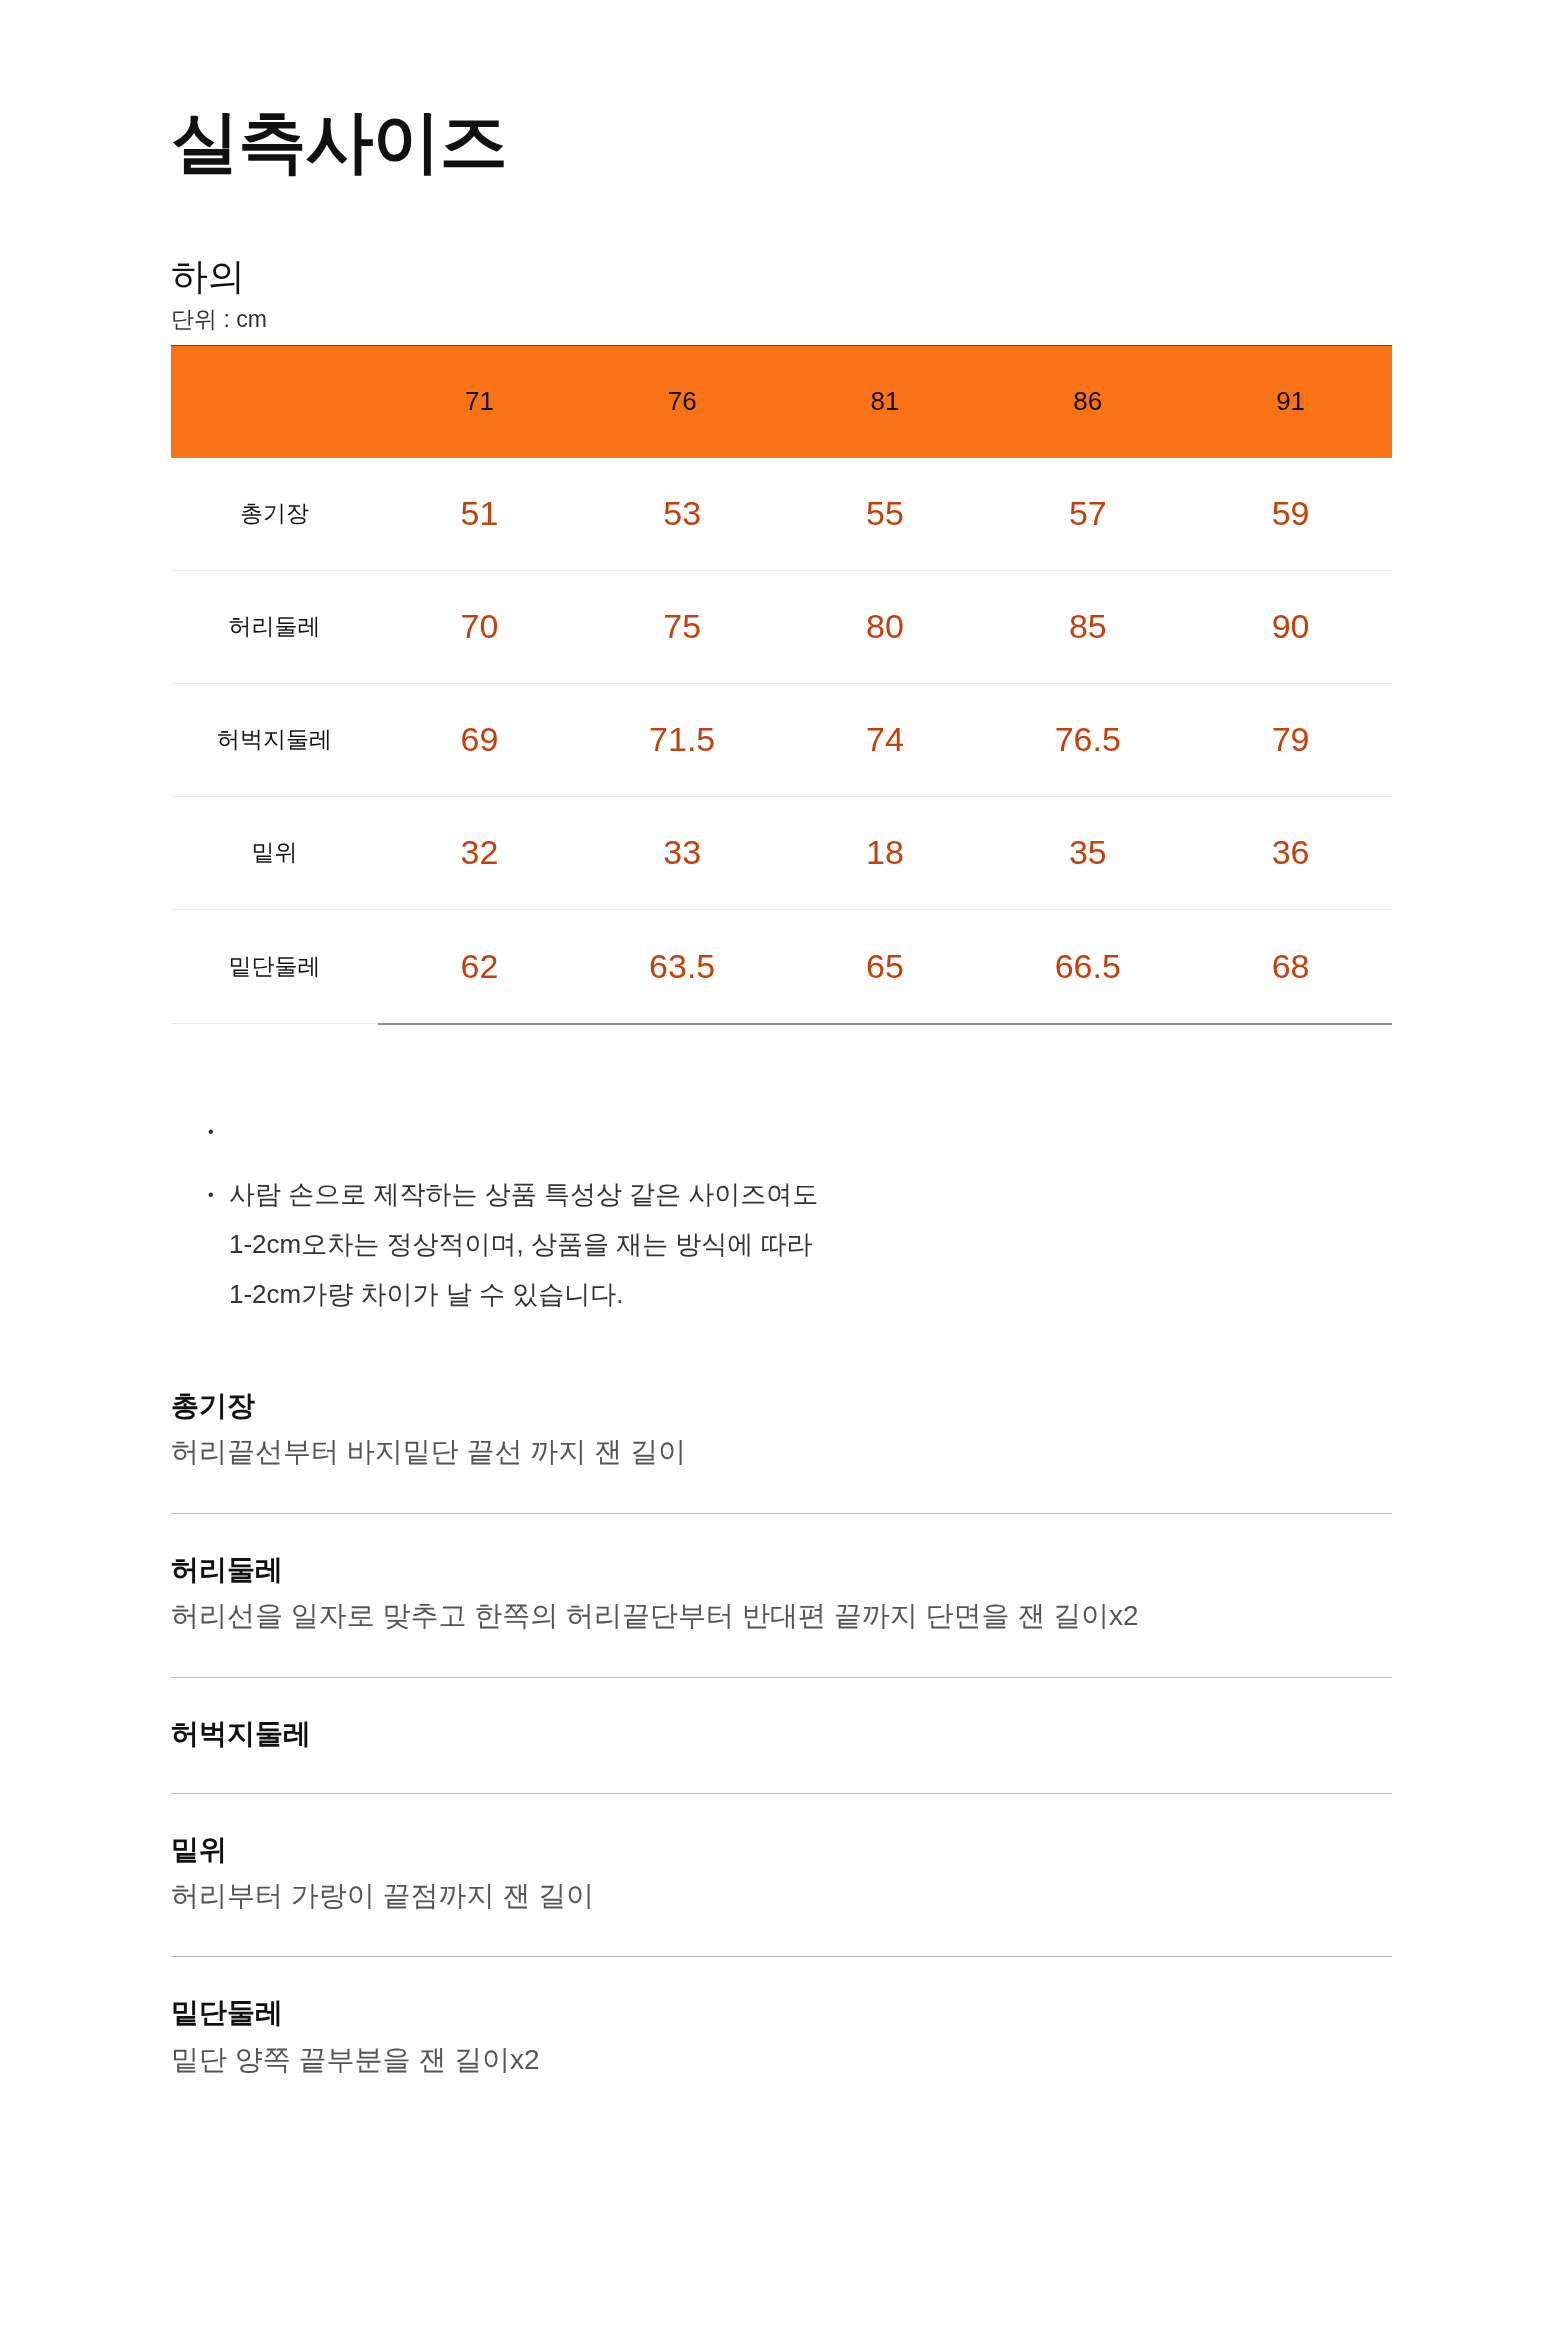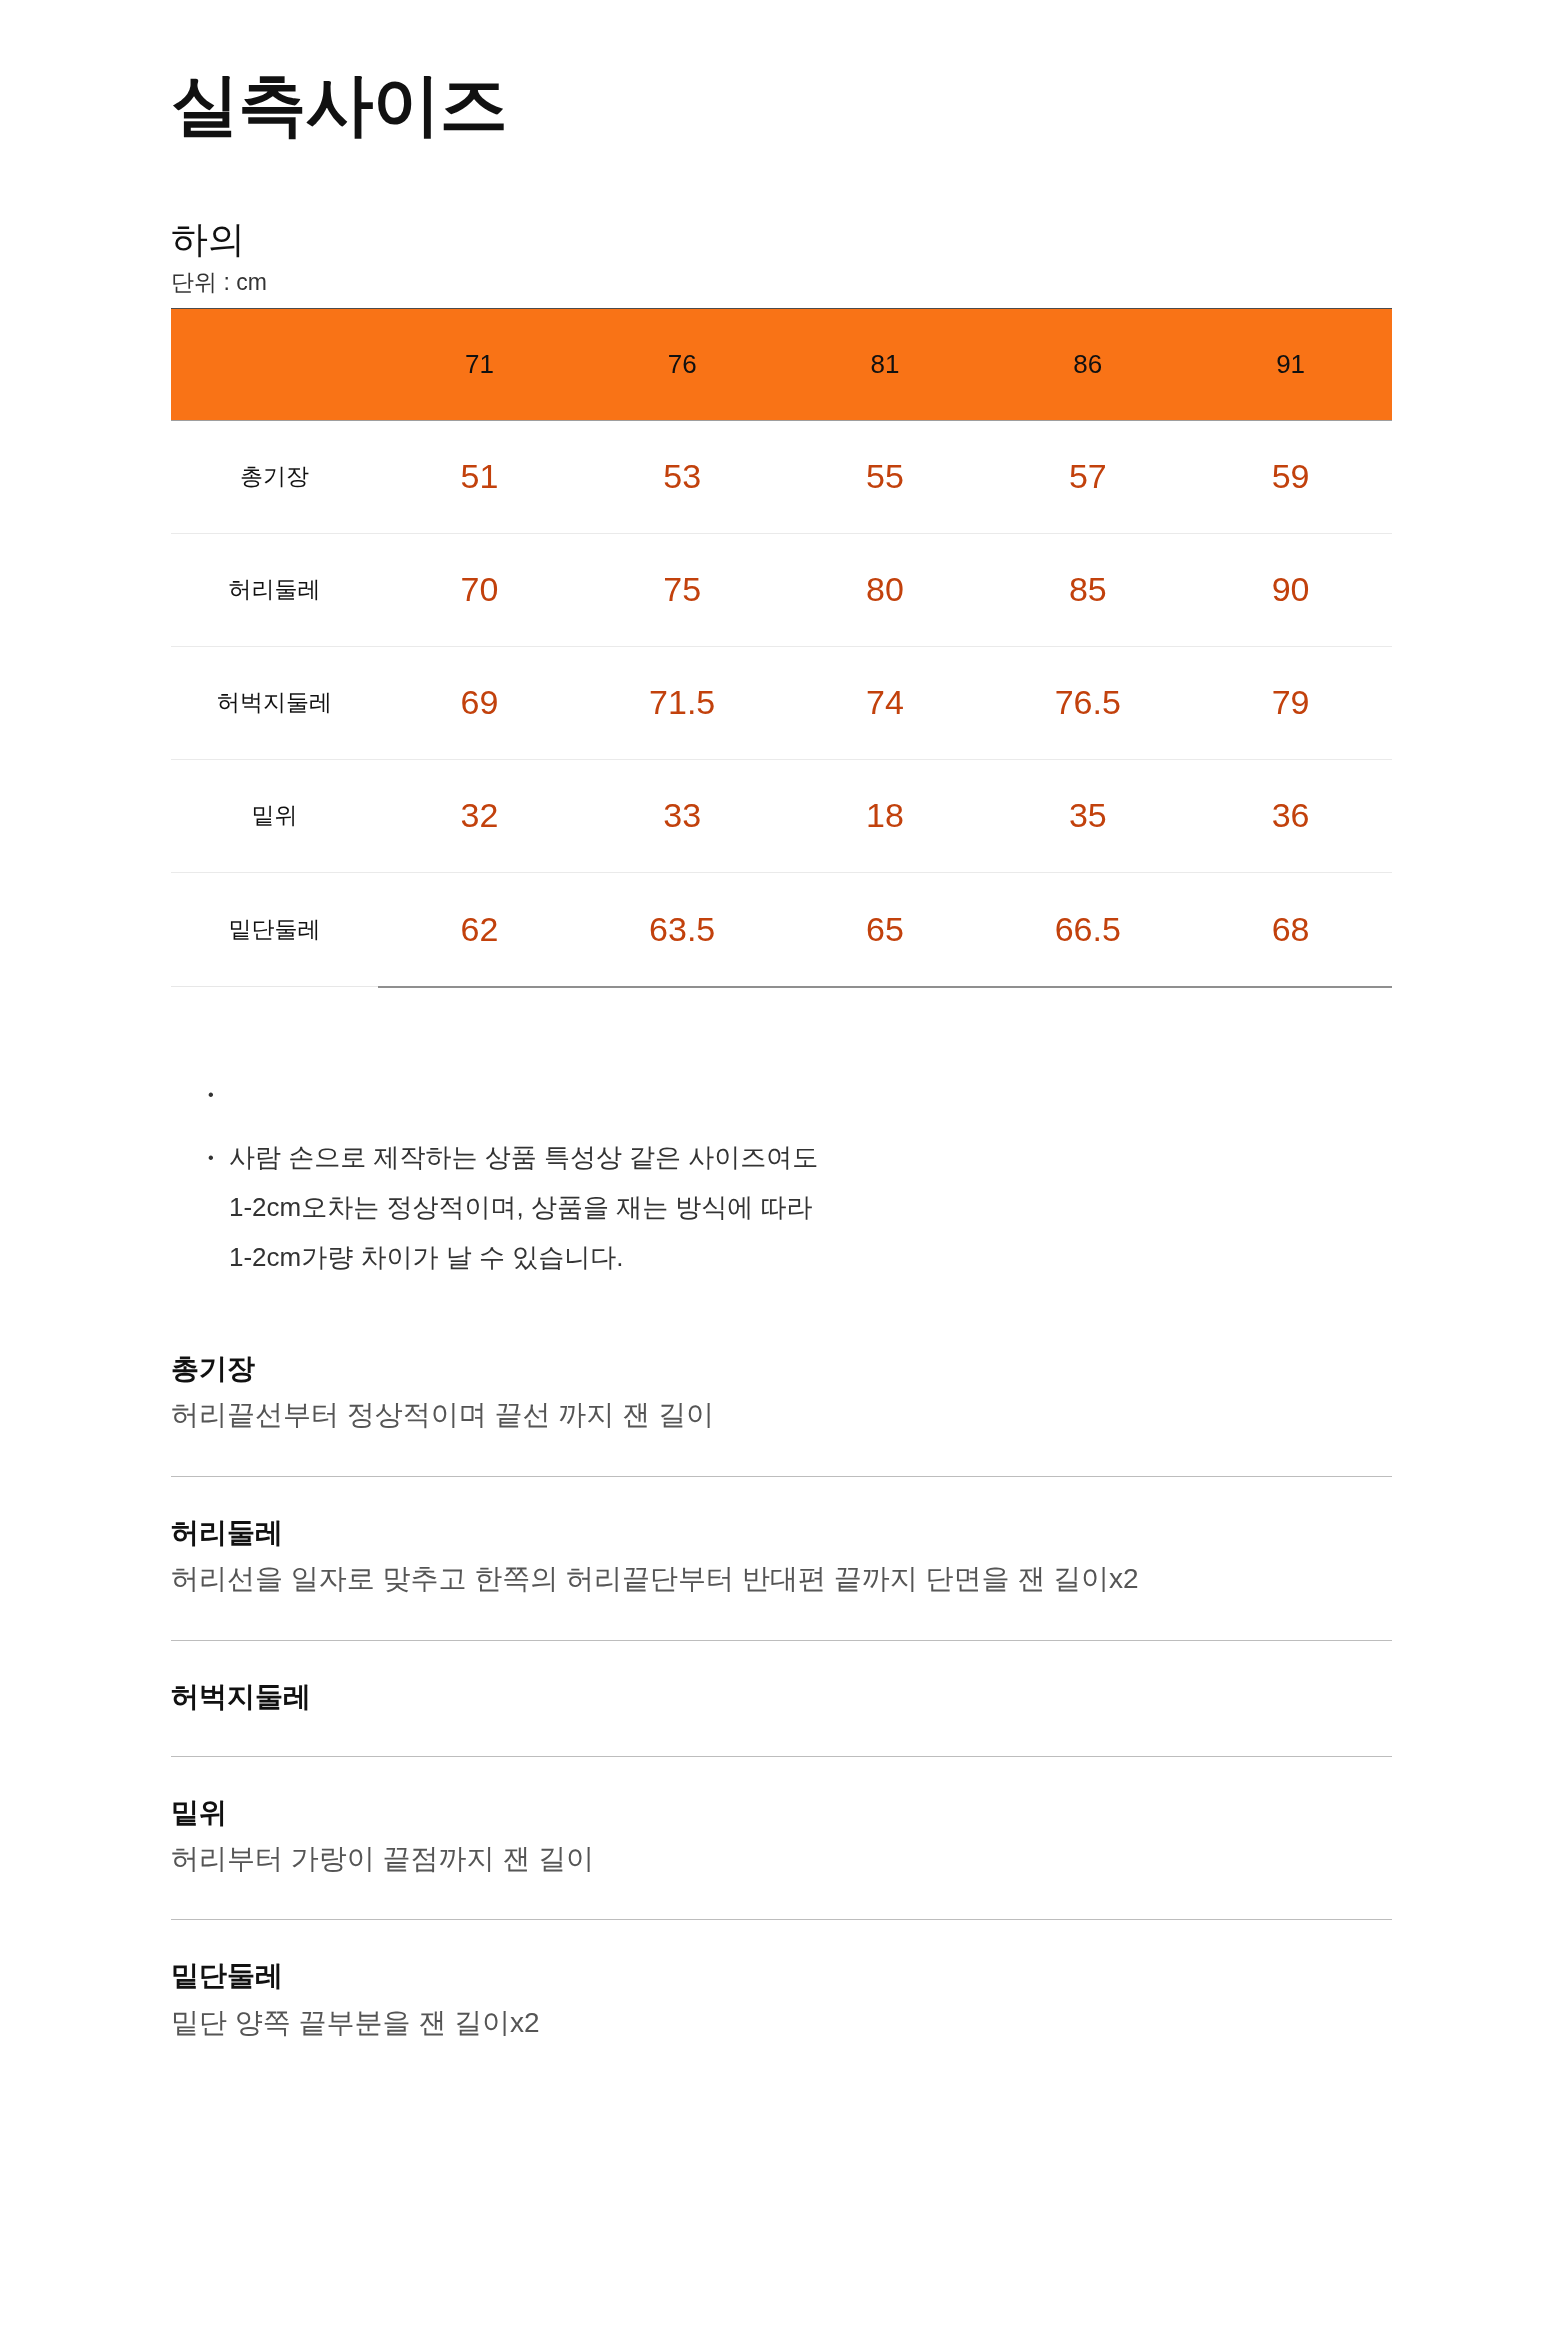--- a/index.html
+++ b/index.html
@@ -1,20 +1,20 @@
 <!DOCTYPE html>
 <html style="font-size:13px"><head>
 <meta charset="utf-8">
 <style>
   * { margin:0; padding:0; box-sizing:border-box; }
   html,body { background:#ffffff; }
   body { font-family:"Liberation Sans", sans-serif; color:#111; }
   .page { width:1561px; height:2342px; background:#fff; padding:0 169px 0 171px; overflow:hidden; }
 
-  .page-title { padding-top:67px; font-size:68px; line-height:1.1; font-weight:700; letter-spacing:-0.8px; color:#111; }
+  .page-title { padding-top:104px; font-size:68px; line-height:1.1; font-weight:700; letter-spacing:-0.8px; color:#111; }
   .section-subtitle { margin-top:76px; font-size:37px; line-height:1.2; font-weight:500; color:#111; }
   .unit-label { margin-top:6.5px; margin-bottom:11.4px; text-align:left; font-size:23px; line-height:1.2; color:#333; }
 
   .size-table { width:100%; border-top:1.6px solid #4c4c4c; }
   .t-row { display:grid; grid-template-columns:207px repeat(5, 1fr); align-items:center; }
   .t-head { height:112px; background:#f97316; border-bottom:0.8px solid #9e9e9e; }
   .t-head .t-cell { font-size:26px; font-weight:500; color:#111; }
   .t-body-row { height:113px; border-bottom:0.8px solid #eaeaea; }
   .t-body-row.last { border-bottom:none; }
   .t-cell { text-align:center; }
@@ -116,21 +116,21 @@
       <span class="note-text">사람 손으로 제작하는 상품 특성상 같은 사이즈여도
 1-2cm오차는 정상적이며, 상품을 재는 방식에 따라
 1-2cm가량 차이가 날 수 있습니다.</span>
     </li>
   </ul>
 
   <div class="definitions">
 
     <div class="def-block">
       <div class="def-term">총기장</div>
-      <div class="def-desc">허리끝선부터 정상적이며 끝선 까지 잰 길이</div>
+      <div class="def-desc">허리끝선부터 바지밑단 끝선 까지 잰 길이</div>
     </div>
     <hr class="def-divider">
 
     <div class="def-block">
       <div class="def-term">허리둘레</div>
       <div class="def-desc">허리선을 일자로 맞추고 한쪽의 허리끝단부터 반대편 끝까지 단면을 잰 길이x2</div>
     </div>
     <hr class="def-divider">
 
     <div class="def-block">

